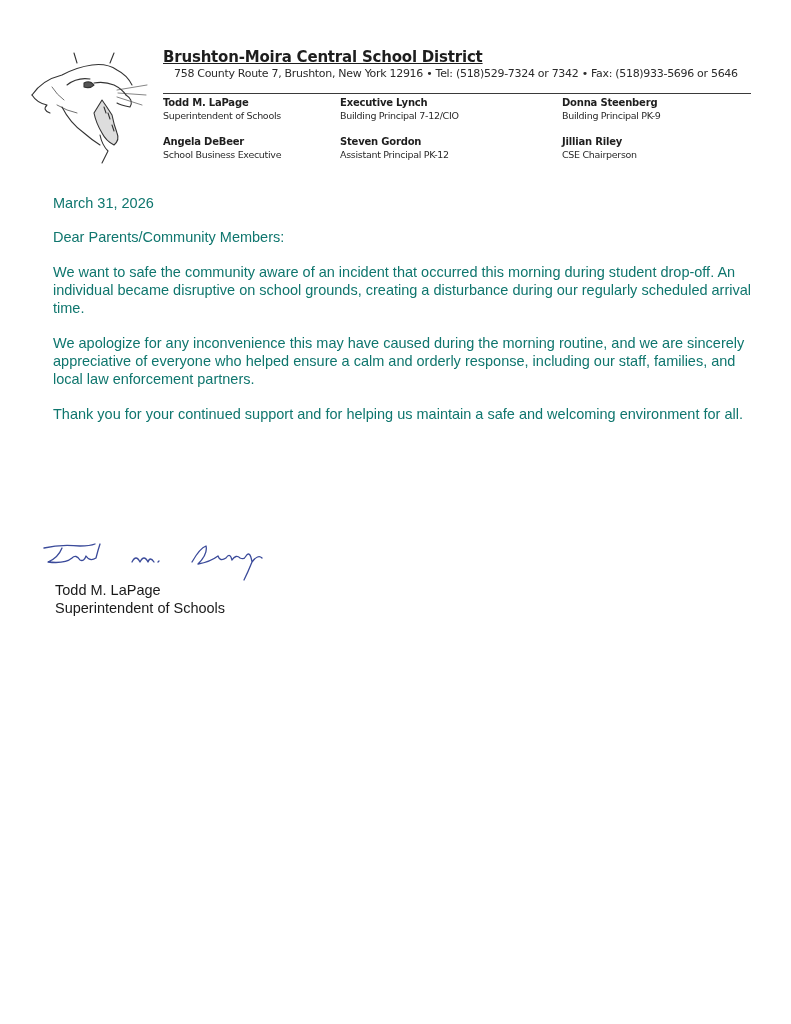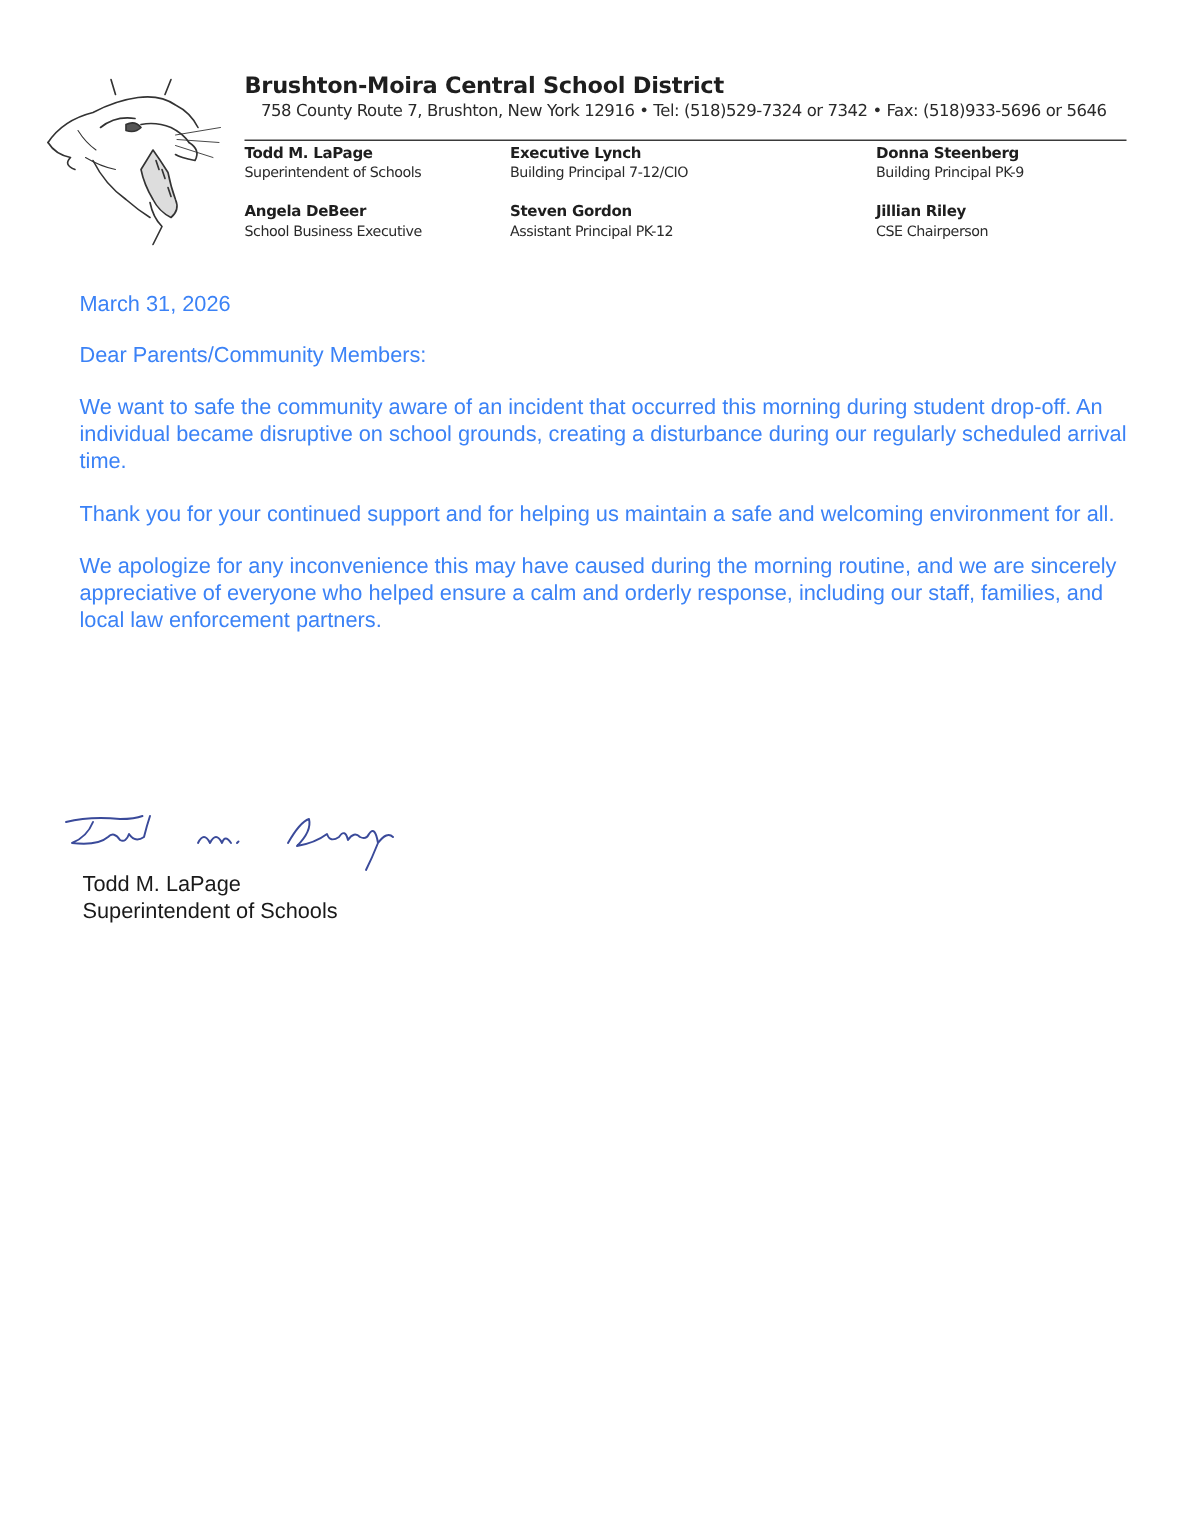--- a/index.html
+++ b/index.html
@@ -5,33 +5,34 @@
   html, body { margin: 0; padding: 0; }
   body {
     width: 791px; height: 1024px; background: #ffffff; position: relative; overflow: hidden;
     font-family: "Liberation Sans", sans-serif; color: #1a1a1a;
   }
   .logo { position: absolute; left: 22px; top: 45px; width: 130px; height: 120px; }
   .district-name {
     position: absolute; left: 163px; top: 48px;
     font-family: "DejaVu Sans", sans-serif; font-weight: bold; font-size: 15px; color: #1e1e1e;
     letter-spacing: -0.2px;
+    text-decoration: underline;
   }
   .district-address {
     position: absolute; left: 174px; top: 67px;
     font-family: "DejaVu Sans", sans-serif; font-size: 11px; color: #2a2a2a; letter-spacing: -0.3px;
     white-space: nowrap;
   }
   .rule { position: absolute; left: 163px; top: 93px; width: 588px; height: 0; border-top: 1.5px solid #3a3a3a; }
   .staff { position: absolute; top: 96px; }
   .staff .entry { margin-bottom: 13px; }
   .staff .name { font-family: "DejaVu Sans", sans-serif; font-weight: bold; font-size: 10px; line-height: 13px; color: #1e1e1e; letter-spacing: -0.2px; }
   .staff .title { font-family: "DejaVu Sans", sans-serif; font-size: 9.5px; line-height: 13px; color: #2a2a2a; letter-spacing: -0.3px; }
-  .col1 { left: 163px; } .col2 { left: 340px; } .col3 { left: 584px; }
-  .letter { position: absolute; left: 53px; top: 194px; width: 700px; font-size: 14.5px; line-height: 18px; color: #3b82f6; }
+  .col1 { left: 163px; } .col2 { left: 340px; } .col3 { left: 562px; }
+  .letter { position: absolute; left: 53px; top: 194px; width: 700px; font-size: 14.5px; line-height: 18px; color: #0f766e; }
   .letter p { margin: 0 0 17px 0; }
   .date { margin-bottom: 16px !important; }
   .signature { position: absolute; left: 40px; top: 540px; width: 260px; height: 50px; }
   .sig-name { position: absolute; left: 55px; top: 581px; font-size: 14.5px; line-height: 18px; }
   .sig-title { position: absolute; left: 55px; top: 599px; font-size: 14.5px; line-height: 18px; }
 </style>
 </head>
 <body>
 
 <div class="logo">
@@ -84,22 +85,22 @@
   <div class="entry">
     <div class="name">Jillian Riley</div>
     <div class="title">CSE Chairperson</div>
   </div>
 </div>
 
 <div class="letter">
   <p class="date">March 31, 2026</p>
   <p>Dear Parents/Community Members:</p>
   <p>We want to safe the community aware of an incident that occurred this morning during student drop-off. An individual became disruptive on school grounds, creating a disturbance during our regularly scheduled arrival time.</p>
+  <p>We apologize for any inconvenience this may have caused during the morning routine, and we are sincerely appreciative of everyone who helped ensure a calm and orderly response, including our staff, families, and local law enforcement partners.</p>
   <p>Thank you for your continued support and for helping us maintain a safe and welcoming environment for all.</p>
-  <p>We apologize for any inconvenience this may have caused during the morning routine, and we are sincerely appreciative of everyone who helped ensure a calm and orderly response, including our staff, families, and local law enforcement partners.</p>
 </div>
 
 <div class="signature">
   <svg width="260" height="50" viewBox="0 0 260 50" fill="none" stroke="#3a4a9a" stroke-width="1.3" stroke-linecap="round" stroke-linejoin="round">
     <path d="M4 8 Q20 4 40 6 Q50 6 55 4"></path>
     <path d="M22 8 Q18 18 8 22 Q25 24 32 18 Q36 14 40 20 Q44 22 46 16 Q50 22 56 18 Q58 10 60 4"></path>
     <path d="M92 22 Q96 14 100 22 Q104 14 108 22 Q110 16 114 22"></path>
     <path d="M118 22 L119 21"></path>
     <path d="M152 22 Q160 8 166 6 Q168 14 158 24 Q170 22 178 16 Q180 22 186 18 Q190 12 192 20 Q196 14 200 18 Q204 20 206 16 Q210 10 212 22 Q208 32 204 40 M212 22 Q218 14 222 18"></path>
   </svg>

